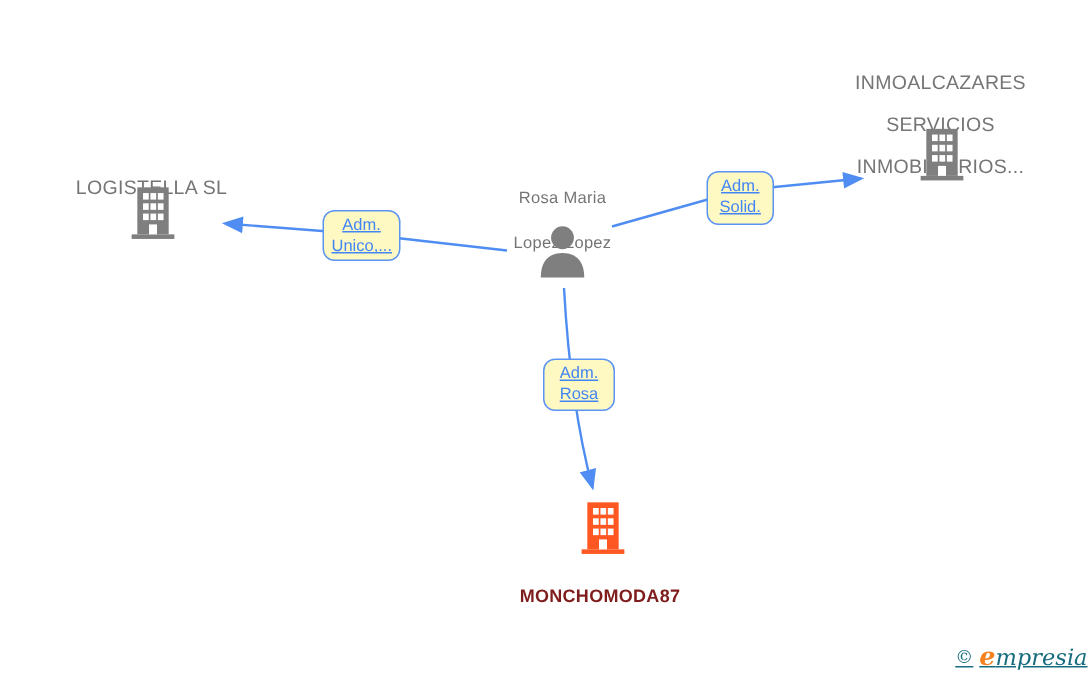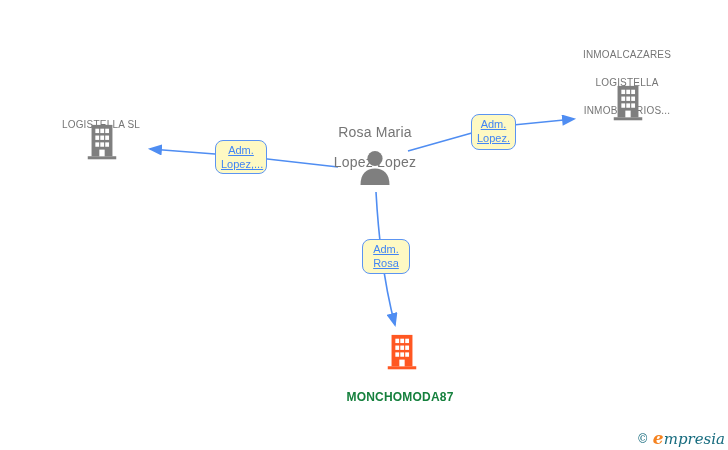--- a/index.html
+++ b/index.html
@@ -8,27 +8,27 @@
     width:728px;height:450px;
     background:#ffffff;
     font-family:"Liberation Sans", sans-serif;
     overflow:hidden;
   }
   svg.edges{position:absolute;left:0;top:0;width:728px;height:450px;}
   .node-label{
     position:absolute;
     text-align:center;
     color:#757575;
-    font-size:10px;
+    font-size:13px;
     line-height:14px;
     letter-spacing:0.2px;
     white-space:pre-line;
   }
-  .person-label{font-size:14px;line-height:15px;}
-  .target-label{font-weight:700;font-size:12px;color:#15803d;}
+  .person-label{font-size:11px;line-height:15px;}
+  .target-label{font-weight:700;font-size:12px;color:#7f1d1d;}
   .icon{position:absolute;}
   .icon svg{display:block;}
   .gray-icon{color:#7f7f7f;}
   .orange-icon{color:#ff5722;}
   .edge-label{
     position:absolute;
     background:#fef9c3;
     border:1.6px solid #5b94f2;
     border-radius:8px;
     color:#4285f4;
@@ -41,20 +41,21 @@
     text-decoration:underline;
   }
   .brand{
     position:absolute;
     right:3px;bottom:2px;
     font-family:"DejaVu Serif", serif;
     font-style:italic;
     font-size:15px;
     color:#166b7e;
     white-space:nowrap;
+    text-decoration:underline;
   }
   .brand .copy{font-style:normal;font-size:12px;margin-right:4px;vertical-align:1px;}
   .brand .e{color:#f5821f;font-size:17px;font-weight:bold;}
   .brand .rest{color:#166b7e;}
 </style>
 </head>
 <body>
 
 <div class="canvas">
 
@@ -110,45 +111,45 @@
     <div>LOGISTELLA  SL</div>
   </div>
   <div class="icon gray-icon" style="left:83px;top:123px;">
     <svg width="38" height="38">
         <use href="#ic-building"></use>
       </svg>
   </div>
 
   <div class="node-label" style="left:557px;top:34px;width:140px;">
     <div>INMOALCAZARES</div>
-    <div>LOGISTELLA</div>
+    <div>SERVICIOS</div>
     <div>INMOBILIARIOS...</div>
   </div>
   <div class="icon gray-icon" style="left:609px;top:84px;">
     <svg width="38" height="38">
         <use href="#ic-building"></use>
       </svg>
   </div>
 
   <div class="icon orange-icon" style="left:383px;top:333px;">
     <svg width="38" height="38">
         <use href="#ic-building"></use>
       </svg>
   </div>
   <div class="node-label target-label" style="left:330px;top:376px;width:140px;">
     <div>MONCHOMODA87</div>
   </div>
 
   <div class="edge-label" style="left:215px;top:140px;width:52px;height:34px;">
     <div>Adm.</div>
-    <div>Lopez,...</div>
+    <div>Unico,...</div>
   </div>
   <div class="edge-label" style="left:471px;top:114px;width:45px;height:36px;">
     <div>Adm.</div>
-    <div>Lopez.</div>
+    <div>Solid.</div>
   </div>
   <div class="edge-label" style="left:362px;top:239px;width:48px;height:35px;">
     <div>Adm.</div>
     <div>Rosa</div>
   </div>
 
   <div class="brand">
     <span class="copy">©</span><span class="e">e</span><span class="rest">mpresia</span>
   </div>
 

